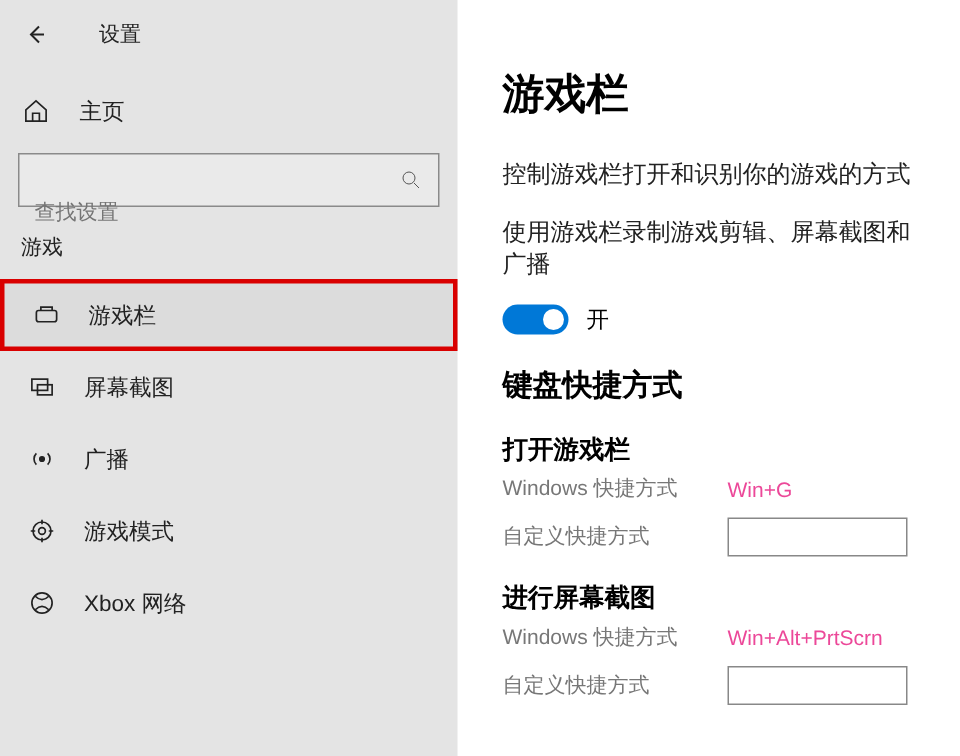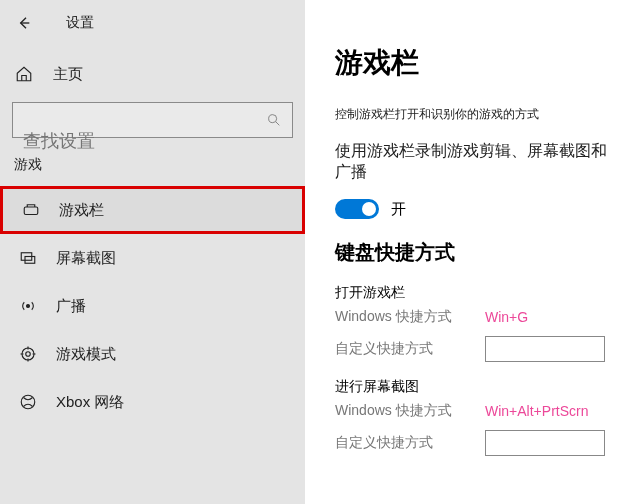--- a/index.html
+++ b/index.html
@@ -6,44 +6,44 @@
   body { width: 640px; height: 504px; overflow: hidden; background: #fff; display: flex; }
   .sidebar { width: 305px; height: 100%; background: #e4e4e4; display: flex; flex-direction: column; padding-top: 6px; }
   .titlebar { display: flex; align-items: center; height: 34px; padding-left: 10px; gap: 28px; }
   .back-btn { width: 28px; height: 28px; display: flex; align-items: center; justify-content: center; cursor: pointer; }
   .back-btn svg { width: 16px; height: 16px; stroke: #222; }
   .title { font-size: 14px; color: #222; }
   .home-row { display: flex; align-items: center; height: 40px; padding-left: 14px; gap: 19px; margin-top: 14px; cursor: pointer; }
   .home-row svg { width: 18px; height: 18px; stroke: #222; fill: none; }
   .home-label { font-size: 15px; color: #222; }
   .search-box { margin: 8px 12px 0 12px; height: 36px; background: #eaeaea; border: 1px solid #8a8a8a; display: flex; align-items: center; padding: 0 10px; }
-  .search-box input { flex: 1; border: none; background: transparent; font-size: 18px; outline: none; color: #4c1d95; margin-top: 42px; }
+  .search-box input { flex: 1; border: none; background: transparent; font-size: 14px; outline: none; color: #4c1d95; margin-top: 42px; }
   .search-box svg { width: 16px; height: 16px; stroke: #555; fill: none; }
   .category { font-size: 14px; font-weight: 400; color: #222; padding: 18px 0 8px 14px; }
   .nav { padding-top: 4px; }
   .nav-item { height: 48px; display: flex; align-items: center; padding-left: 18px; gap: 18px; cursor: pointer; }
   .nav-item.selected { border: 3px solid #d90000; background: #dcdcdc; }
   .nav-icon { width: 20px; height: 20px; display: flex; align-items: center; justify-content: center; }
   .nav-icon svg { width: 18px; height: 18px; stroke: #222; fill: none; stroke-width: 1.5; }
   .nav-label { font-size: 15px; color: #222; }
   .content { flex: 1; height: 100%; padding: 44px 20px 0 30px; overflow: hidden; color: #000; }
   .h1 { font-size: 28px; font-weight: 600; margin-bottom: 24px; }
-  .desc { font-size: 12px; color: #222; margin-bottom: 18px; }
+  .desc { font-size: 16px; color: #222; margin-bottom: 18px; }
   .subdesc { font-size: 16px; color: #222; margin-bottom: 16px; }
   .toggle-row { display: flex; align-items: center; gap: 12px; margin-bottom: 20px; }
   .toggle { width: 44px; height: 20px; background: #0078d7; border-radius: 10px; position: relative; cursor: pointer; }
   .toggle::after { content: ""; position: absolute; right: 3px; top: 3px; width: 14px; height: 14px; background: #fff; border-radius: 50%; }
   .toggle-label { font-size: 15px; }
   .check-row { display: flex; align-items: center; gap: 10px; margin-bottom: 30px; }
   .checkbox { width: 20px; height: 20px; background: #0078d7; display: flex; align-items: center; justify-content: center; cursor: pointer; }
   .checkbox svg { width: 14px; height: 14px; stroke: #fff; fill: none; stroke-width: 3; }
   .check-label { font-size: 14px; color: #222; display: flex; align-items: center; gap: 4px; }
   .xbox-dot { width: 16px; height: 16px; border-radius: 50%; background: #000; display: inline-flex; align-items: center; justify-content: center; color: #fff; font-size: 10px; font-weight: bold; }
   .h2 { font-size: 20px; font-weight: 600; margin-bottom: 18px; }
-  .sect-label { font-size: 14px; font-weight: 400; margin-bottom: 6px; }
+  .sect-label { font-size: 17px; font-weight: 700; margin-bottom: 6px; }
   .kb-grid { display: grid; grid-template-columns: 150px 1fr; row-gap: 10px; align-items: center; font-size: 14px; margin-bottom: 16px; }
   .kb-key { color: #777; }
   .kb-val { color: #ec4899; }
   .kb-input { width: 120px; height: 26px; border: 1px solid #888; background: #fff; }
 </style>
 </head>
 <body>
 
 <div class="sidebar">
   <div class="titlebar">

